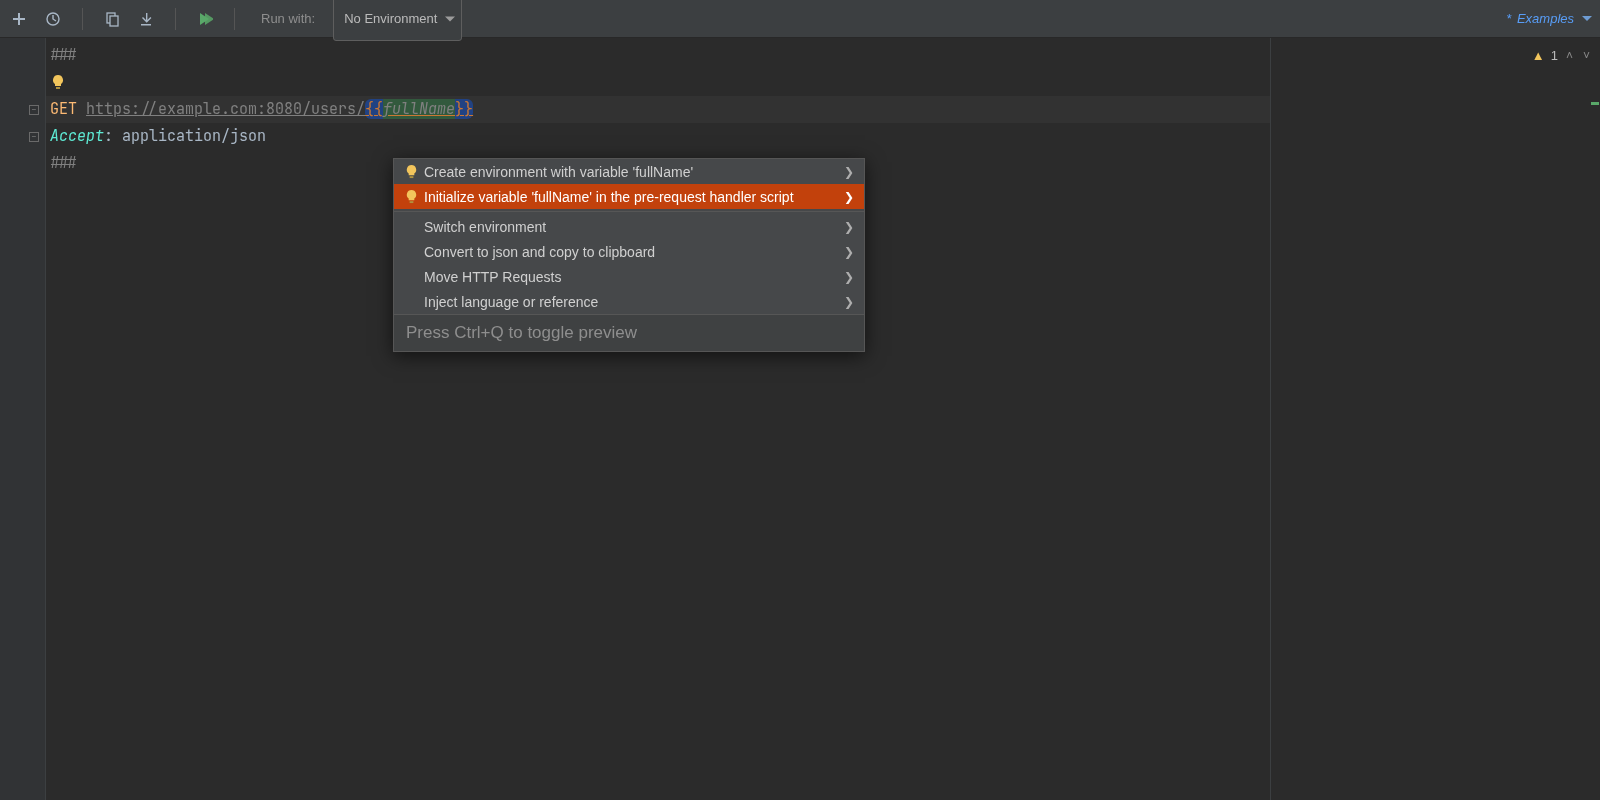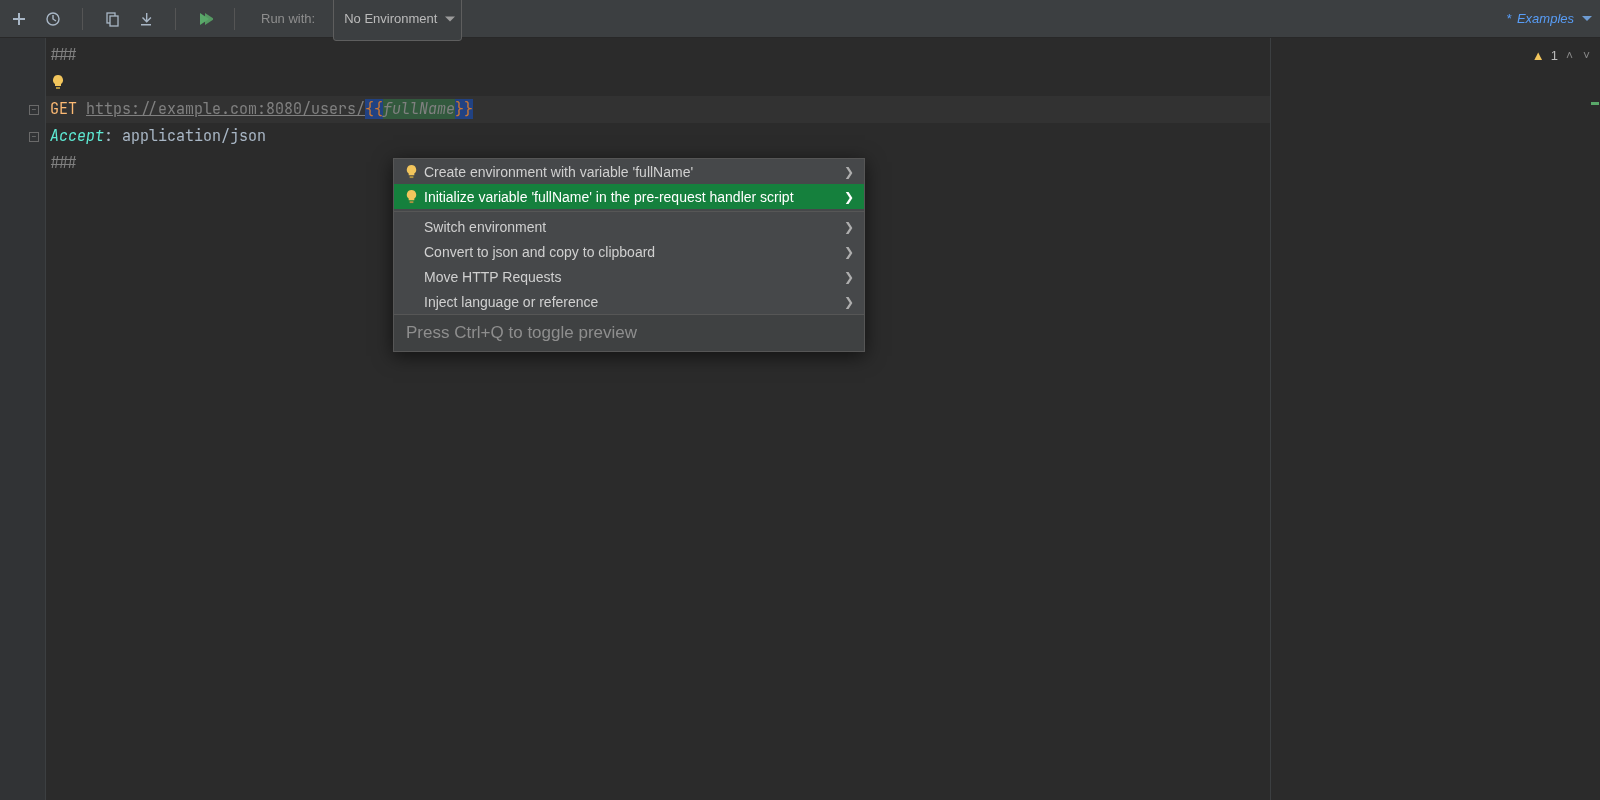--- a/index.html
+++ b/index.html
@@ -131,21 +131,22 @@
     display: inline-flex;
     width: 18px; height: 18px;
     vertical-align: middle;
   }
   .bulb svg { width: 16px; height:16px; }
   .kw-get { color: #fdba74; }
   .url { color: #808080; text-decoration: underline; }
   .var-hl {
     color: #cc7832;
     background: #214283;
-    border-radius: 0;
+    border-radius: 6px;
+    text-decoration: underline;
   }
   .var-hl-inner {
     color: #808080;
     font-style: italic;
     background: #32593d;
   }
   .hdr-name { color: #5eead4; font-style: italic; }
   .hdr-val { color: #a9b7c6; }
   .cur-line-highlight {
     position: absolute;
@@ -191,21 +192,21 @@
     font-size: 14px;
   }
   .popup-item {
     display: flex;
     align-items: center;
     height: 25px;
     padding: 0 10px;
     cursor: pointer;
     position: relative;
   }
-  .popup-item.selected { background: #15803d; color: #ffffff; }
+  .popup-item.selected { background: #c2410c; color: #ffffff; }
   .popup-item .pi-icon {
     width: 20px;
     display: flex;
     align-items: center;
   }
   .popup-item .pi-label { flex: 1; }
   .popup-item .pi-chevron {
     color: #aeaeae;
     font-size: 12px;
   }

